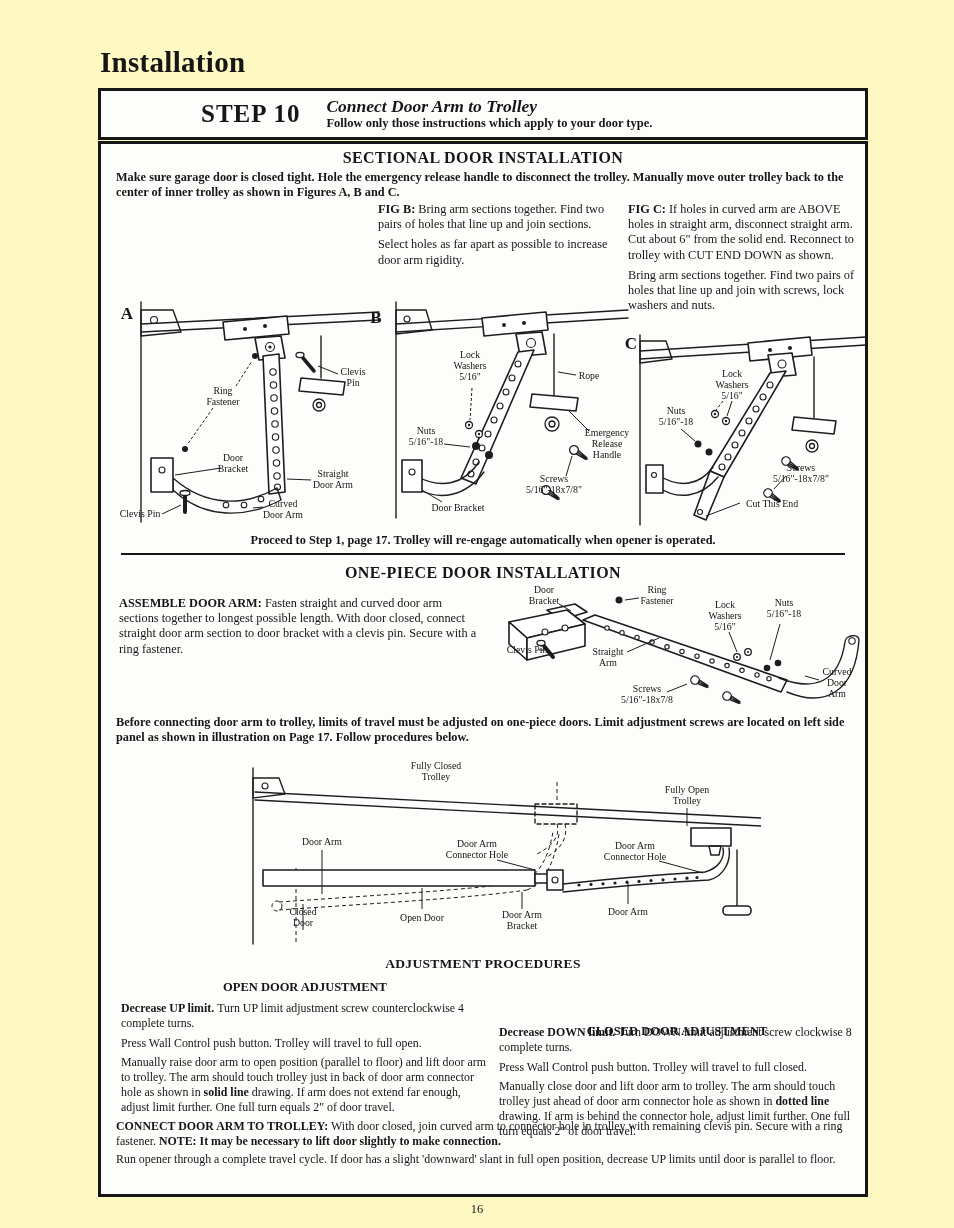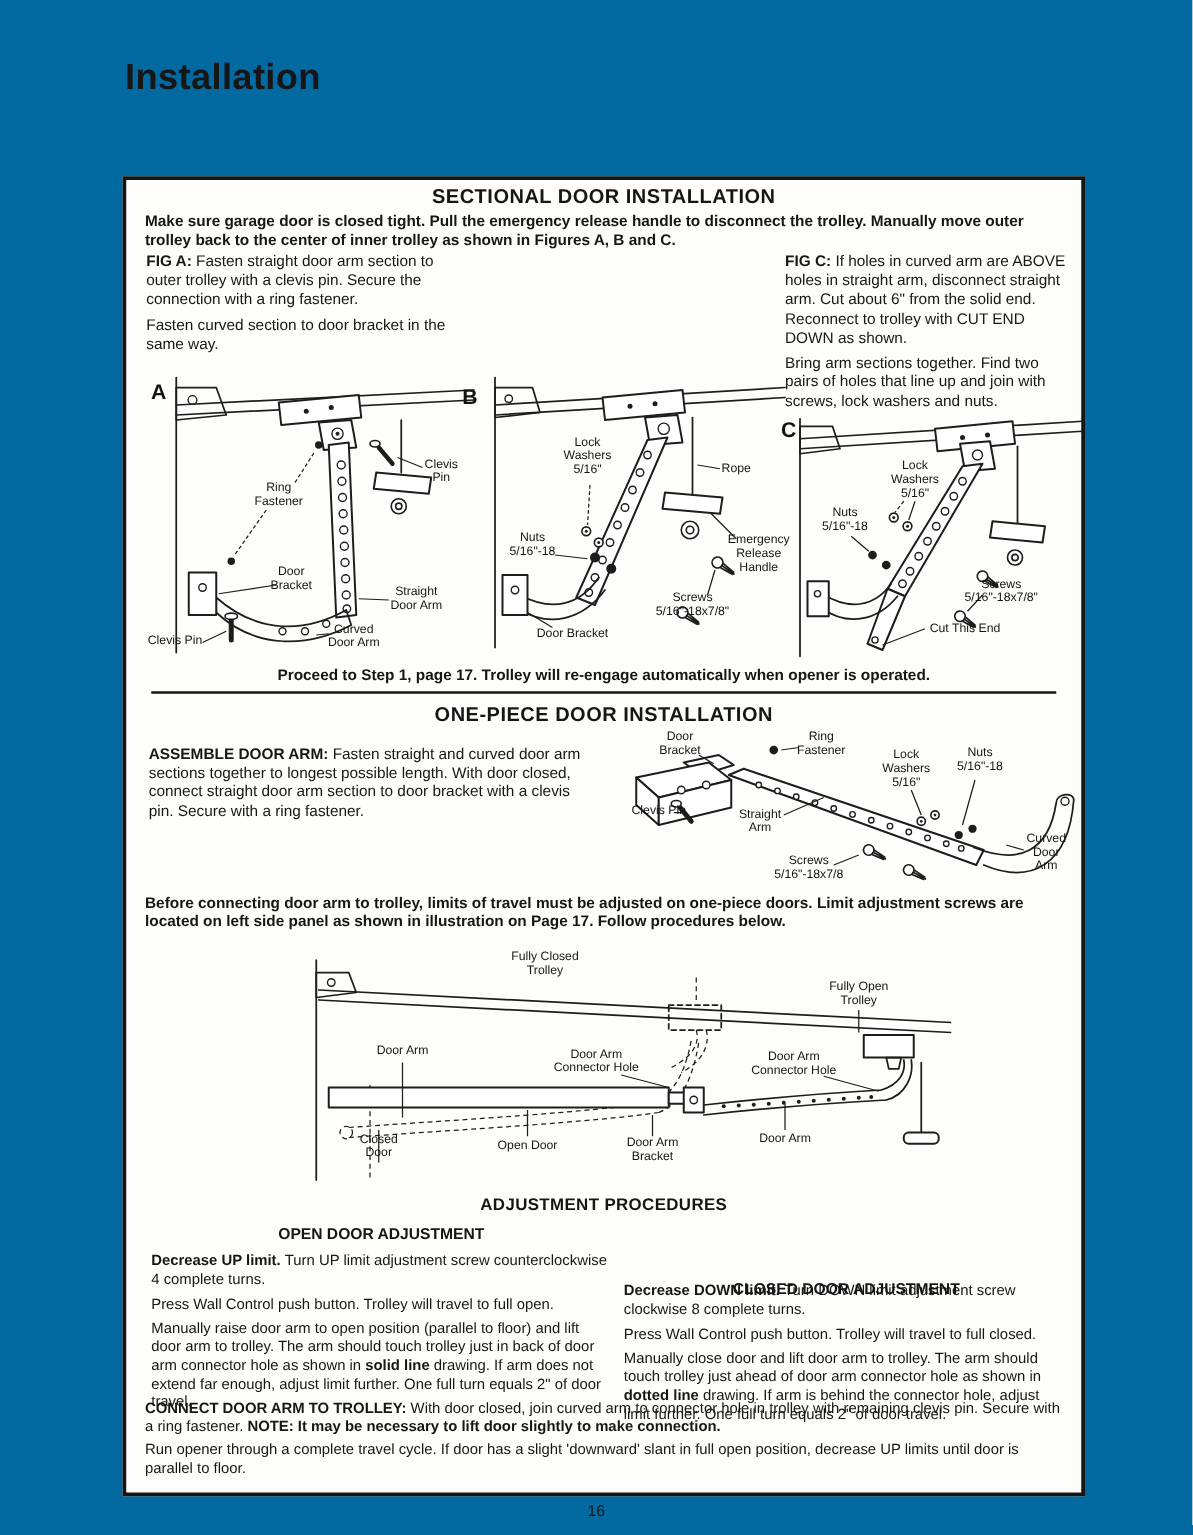--- a/index.html
+++ b/index.html
@@ -1,17 +1,17 @@
 <!DOCTYPE html>
 <html><head>
 <meta charset="utf-8">
 <style>
   html,body{margin:0;padding:0;background:#e8e8e4;}
-  .page{position:relative;width:954px;height:1228px;background:#0369a1;
-        font-family:Liberation Sans, sans-serif;color:#161616;overflow:hidden;}
+  .page{position:relative;width:954px;height:1228px;background:#fef9c3;
+        font-family:Liberation Serif, serif;color:#161616;overflow:hidden;}
   .abs{position:absolute;}
   .title{font-size:29px;font-weight:700;letter-spacing:.3px;}
   .box{border:3px solid #161616;box-sizing:border-box;background:#fdfdfb;}
   .stepwrap{display:flex;align-items:center;height:100%;}
   .stepnum{margin-left:100px;font-size:25px;font-weight:700;letter-spacing:1px;white-space:nowrap;}
   .steptexts{margin-left:26px;}
   .steptitle{font-size:17.5px;font-weight:700;font-style:italic;line-height:1.05;}
   .stepsub{font-size:12.5px;font-weight:700;margin-top:1px;}
   .h-sec{width:100%;text-align:center;font-size:16px;font-weight:700;letter-spacing:.4px;}
   .h-adj{width:100%;text-align:center;font-size:13.5px;font-weight:700;letter-spacing:.3px;}
@@ -36,30 +36,39 @@
   .dsh{stroke-dasharray:4 3;}
   .dsh2{stroke-dasharray:3 2;}
 </style>
 </head>
 <body>
 
 <div class="page">
 
   <div class="abs title" style="left:100px;top:46px;">Installation</div>
 
+  <div class="abs box" style="left:98px;top:88px;width:770px;height:52px;">
+    <div class="stepwrap">
+      <div class="stepnum">STEP 10</div>
+      <div class="steptexts">
+        <div class="steptitle">Connect Door Arm to Trolley</div>
+        <div class="stepsub">Follow only those instructions which apply to your door type.</div>
+      </div>
+    </div>
+  </div>
 
   <div class="abs box" style="left:98px;top:141px;width:770px;height:1056px;">
 
     <div class="abs h-sec" style="top:5px;">SECTIONAL DOOR INSTALLATION</div>
 
-    <div class="abs body bold" style="left:15px;top:26px;width:736px;">Make sure garage door is closed tight. Pull the emergency release handle to disconnect the trolley. Manually move outer trolley back to the center of inner trolley as shown in Figures A, B and C.</div>
-
-    <div class="abs body" style="left:16px;top:58px;width:252px;">
-      <p><span class="bold">FIG A: </span><span>Fasten straight door arm section to outer trolley with a clevis pin. Secure the connection with a ring fastener.</span></p>
-      <p>Fasten curved section to door bracket in the same way.</p>
+    <div class="abs body bold" style="left:15px;top:26px;width:736px;">Make sure garage door is closed tight. Hole the emergency release handle to disconnect the trolley. Manually move outer trolley back to the center of inner trolley as shown in Figures A, B and C.</div>
+
+    <div class="abs body" style="left:277px;top:58px;width:244px;">
+      <p><span class="bold">FIG B: </span><span>Bring arm sections together. Find two pairs of holes that line up and join sections.</span></p>
+      <p>Select holes as far apart as possible to increase door arm rigidity.</p>
     </div>
     <div class="abs body" style="left:527px;top:58px;width:232px;">
       <p><span class="bold">FIG C: </span><span>If holes in curved arm are ABOVE holes in straight arm, disconnect straight arm. Cut about 6" from the solid end. Reconnect to trolley with CUT END DOWN as shown.</span></p>
       <p>Bring arm sections together. Find two pairs of holes that line up and join with screws, lock washers and nuts.</p>
     </div>
 
     <div class="fig" style="left:4px;top:150px;width:280px;height:237px;">
       <svg width="280" height="237" viewBox="0 0 280 237">
         <path class="ln" d="M36,8 V228"></path>
         <path class="ln" d="M36,16 L68,16 L76,38 L36,42 Z"></path>

